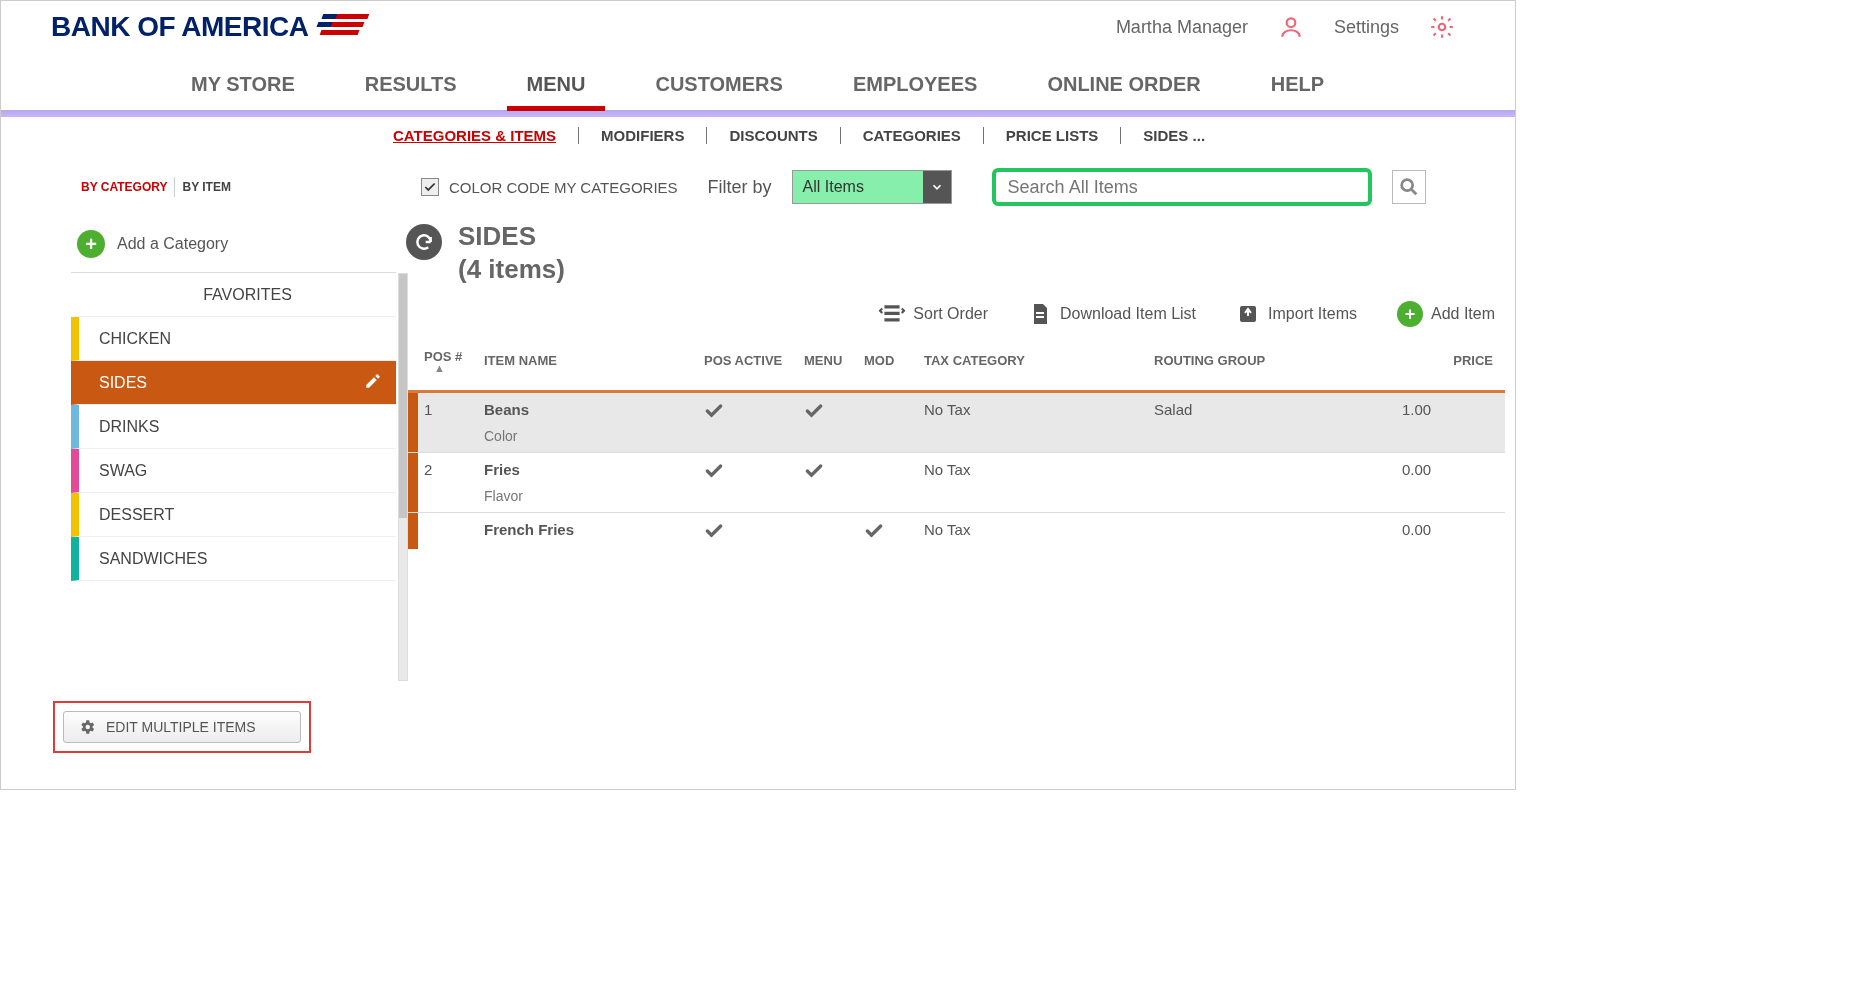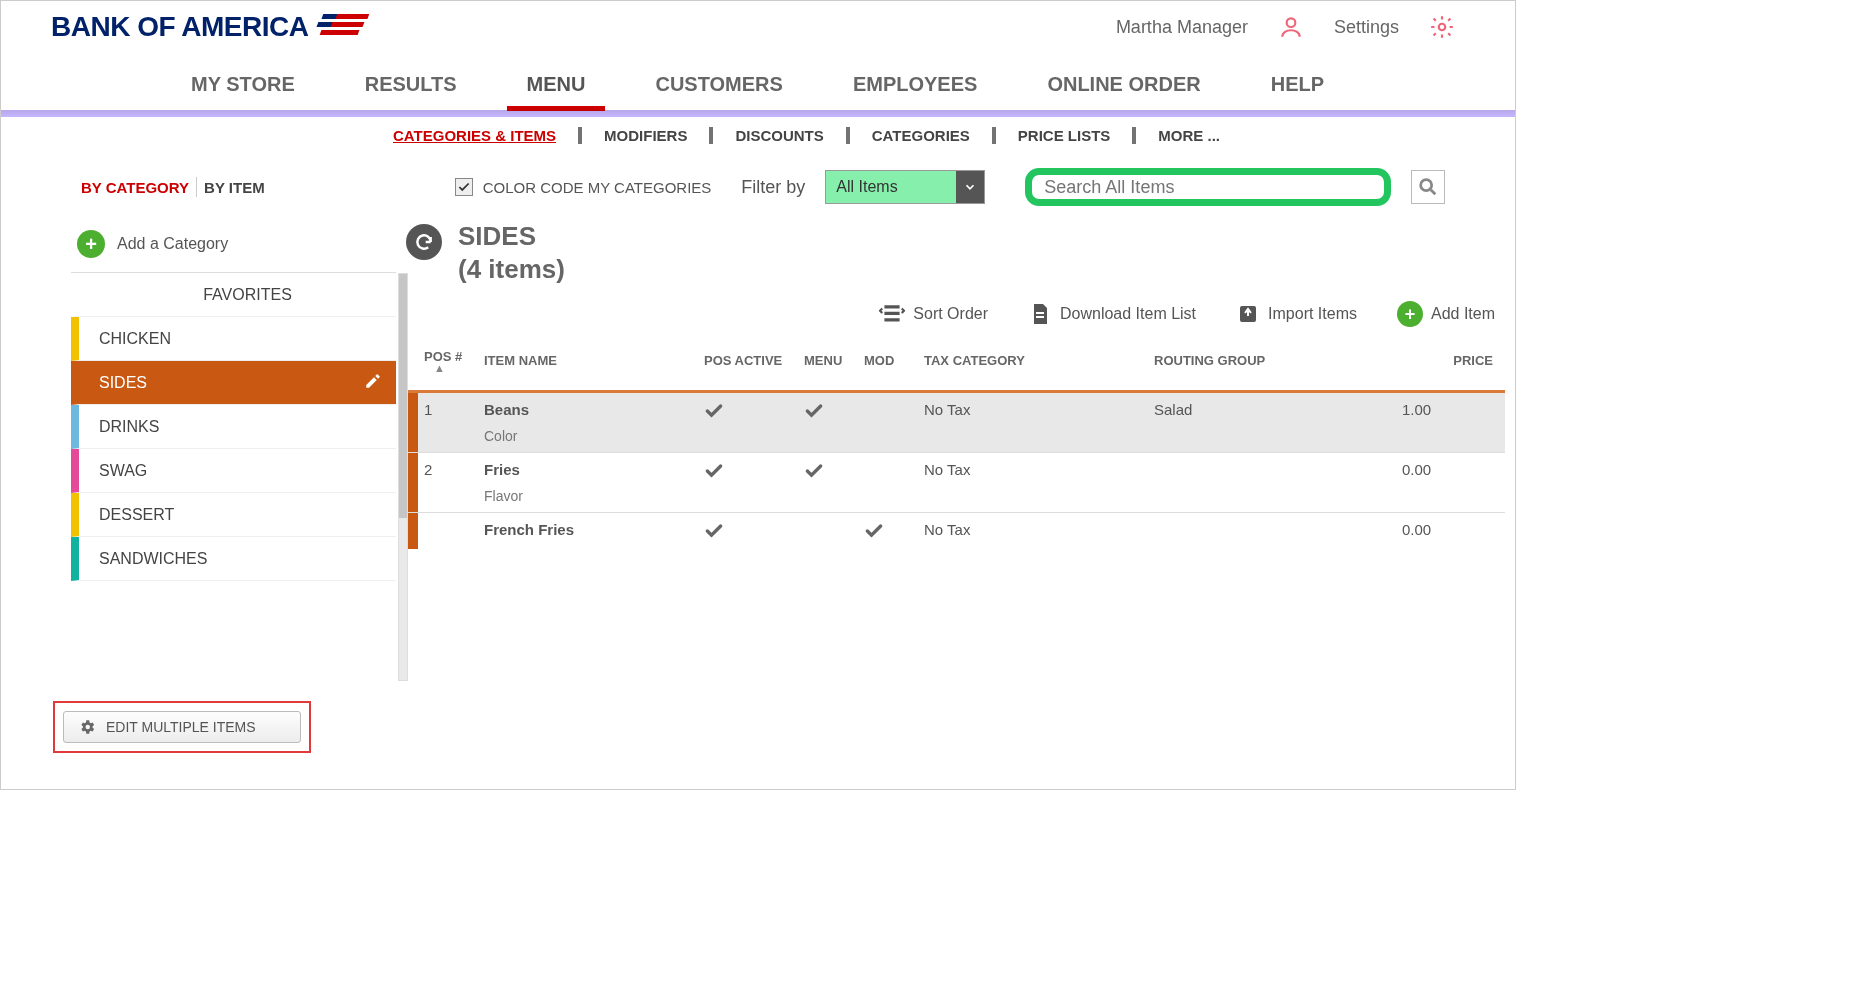--- a/index.html
+++ b/index.html
@@ -77,41 +77,41 @@
     display: flex;
     align-items: center;
     gap: 0;
     padding: 10px 0 6px 370px;
     font-size: 15px;
     font-weight: 700;
     color: #444;
   }
   .sub-nav .sub-item {
     padding: 0 22px;
-    border-right: 4px solid #737373;
+    border-right: 1px solid #737373;
     cursor: pointer;
   }
   .sub-nav .sub-item:last-child { border-right: none; }
   .sub-nav .sub-item.active {
     color: #cc0000;
     text-decoration: underline;
   }
 
   
   .filter-row {
     display: flex;
     align-items: center;
     gap: 20px;
     padding: 18px 70px 10px 80px;
   }
   .view-toggle {
     display: flex;
     align-items: center;
     gap: 7px;
-    font-size: 15px;
+    font-size: 12px;
     font-weight: 700;
   }
   .view-toggle .vt.active { color: #cc0000; }
   .view-toggle .vt { color: #444; cursor:pointer; }
   .vt-divider { width:1px; height:20px; background:#ccc; }
 
   .color-code {
     display: flex; align-items: center; gap: 10px;
     margin-left: 170px;
     color: #555; font-size: 15px;
@@ -140,22 +140,22 @@
   .select-arrow {
     position:absolute; right:0; top:0; bottom:0; width:28px;
     background:#555;
     display:flex; align-items:center; justify-content:center;
   }
 
   .search-box {
     flex:1;
     max-width: 380px;
     height: 38px;
-    border: 7px solid #22c55e;
-    border-radius: 14px;
+    border: 4px solid #22c55e;
+    border-radius: 6px;
     padding: 0 12px;
     font-size: 18px;
     color:#888;
     display:flex; align-items:center;
     margin-left:20px;
   }
   .search-box input {
     border:none; outline:none; width:100%; font-size:18px; color:#333;
   }
   .search-btn {
@@ -347,21 +347,21 @@
   <div class="nav-item">HELP</div>
   <div class="nav-shadow"></div>
 </div>
 
 <div class="sub-nav">
   <div class="sub-item active">CATEGORIES &amp; ITEMS</div>
   <div class="sub-item">MODIFIERS</div>
   <div class="sub-item">DISCOUNTS</div>
   <div class="sub-item">CATEGORIES</div>
   <div class="sub-item">PRICE LISTS</div>
-  <div class="sub-item">MORE ...</div>
+  <div class="sub-item">SIDES ...</div>
 </div>
 
 <div class="filter-row">
   <div class="view-toggle">
     <span class="vt active">BY CATEGORY</span>
     <span class="vt-divider"></span>
     <span class="vt">BY ITEM</span>
   </div>
   <div class="color-code">
     <span class="checkbox-box">

